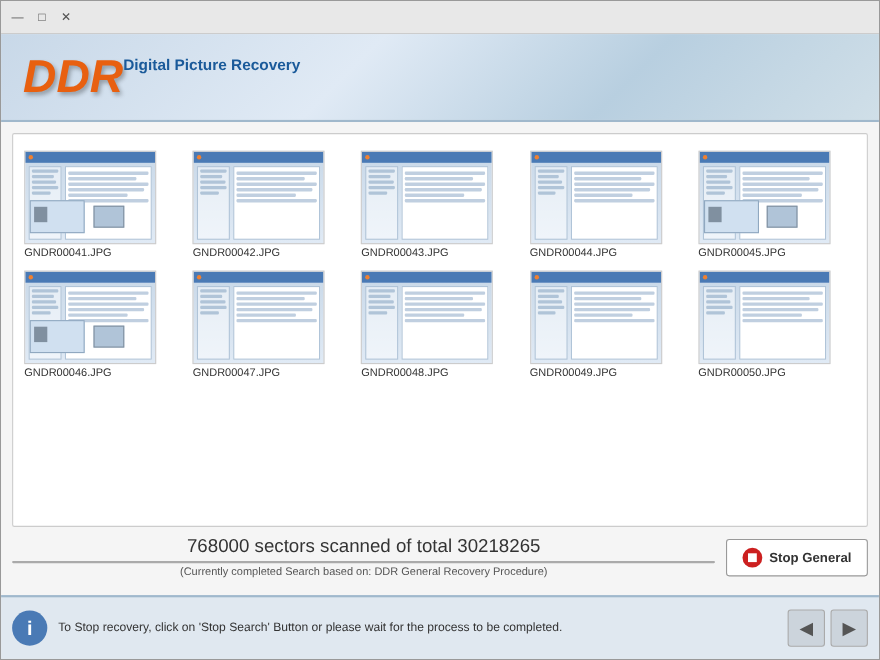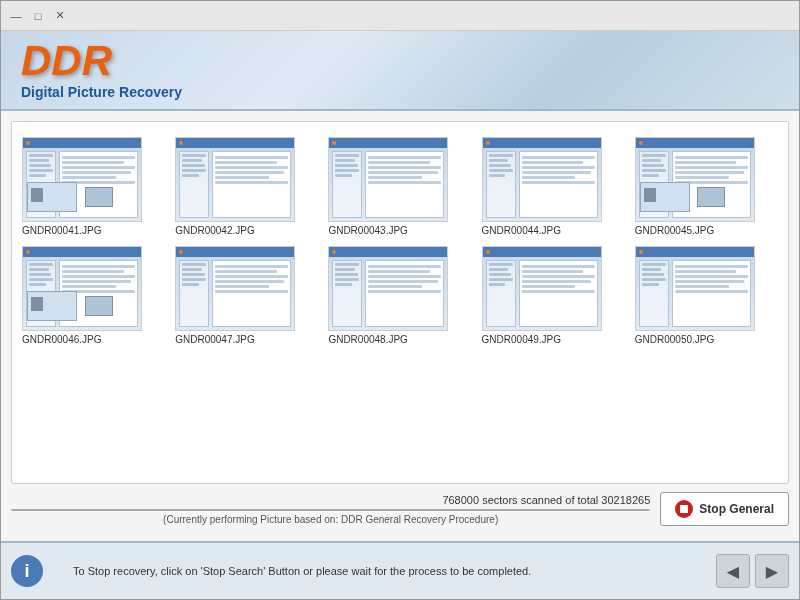--- a/index.html
+++ b/index.html
@@ -47,21 +47,21 @@
     .header {
       background: linear-gradient(135deg, #c8d8e8 0%, #e0eaf5 40%, #b8cfe0 70%, #d0dfe8 100%);
       height: 80px;
       display: flex;
       align-items: center;
       padding: 10px 20px;
       border-bottom: 2px solid #a0b8cc;
     }
     .header-logo-area {
       display: flex;
-      flex-direction: column;
+      flex-direction: row;
       justify-content: flex-end;
     }
     .logo-ddr {
       font-size: 42px;
       font-weight: bold;
       color: #e86010;
       text-shadow: 2px 2px 4px rgba(0,0,0,0.3);
       line-height: 1;
       font-style: italic;
     }
@@ -197,23 +197,23 @@
       display: flex;
       flex-direction: column;
       gap: 4px;
     }
     .progress-row {
       display: flex;
       align-items: center;
       gap: 10px;
     }
     .progress-text {
-      font-size: 11px;
+      font-size: 17px;
       color: #333;
-      text-align: right;
+      text-align: center;
       flex: 1;
     }
     .progress-bar-container {
       flex: 1;
       height: 22px;
       background: #e0e0e0;
       border: 1px solid #aaa;
       border-radius: 2px;
       overflow: hidden;
     }
@@ -278,21 +278,20 @@
       justify-content: center;
       color: white;
       font-weight: bold;
       font-size: 18px;
       flex-shrink: 0;
     }
     .bottom-text {
       flex: 1;
       font-size: 11px;
       color: #333;
-      margin-left: 20px;
     }
     .bottom-brand {
       background: #2255a0;
       color: white;
       font-size: 14px;
       font-weight: bold;
       padding: 5px 12px;
       border-radius: 3px;
       flex-shrink: 0;
     }
@@ -637,21 +636,21 @@
     </div>
   </div>
 
   <div class="progress-area">
     <div class="progress-row">
       <div style="flex:1; display:flex; flex-direction:column; gap:3px;">
         <div class="progress-text">768000 sectors scanned of total 30218265</div>
         <div class="progress-bar-container">
           <div class="progress-bar-fill" id="progress-fill" style="width: 5%;"></div>
         </div>
-        <div class="progress-status">(Currently performing Picture based on:  DDR General Recovery Procedure)</div>
+        <div class="progress-status">(Currently completed Search based on:  DDR General Recovery Procedure)</div>
       </div>
       <button class="stop-btn">
         <div class="stop-icon">
           <div class="stop-icon-sq"></div>
         </div>
         <span>Stop General</span>
       </button>
     </div>
   </div>
 </div>

